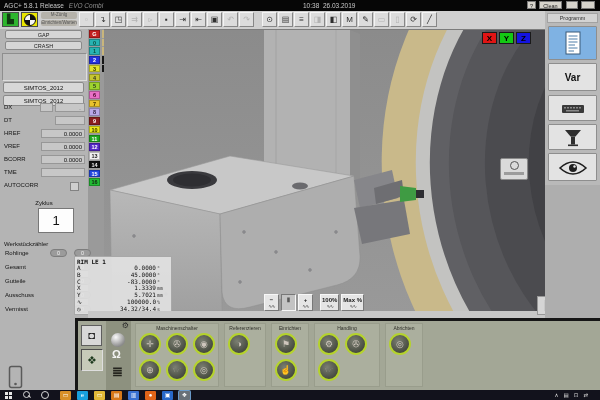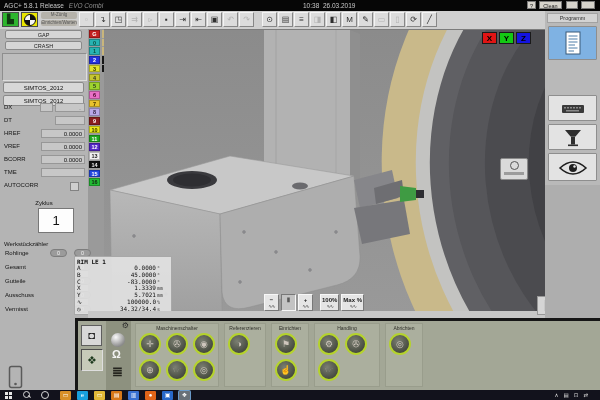--- a/index.html
+++ b/index.html
@@ -524,20 +524,21 @@
         <g stroke="#6a92b8" stroke-width="1.2">
           <line x1="5.5" y1="5" x2="14.5" y2="5"></line>
             <line x1="5.5" y1="8" x2="14.5" y2="8"></line>
           <line x1="5.5" y1="11" x2="14.5" y2="11"></line>
             <line x1="5.5" y1="14" x2="12" y2="14"></line>
           <line x1="5.5" y1="17" x2="14.5" y2="17"></line>
             <line x1="5.5" y1="20" x2="11" y2="20"></line>
         </g>
       </svg>
     </div>
+    <div class="rp-btn rp-var">Var</div>
     <div class="rp-btn rp-kbd">
       <svg width="26" height="18" viewBox="0 0 26 18" style="margin-top:4px">
         <rect x="2" y="5" width="22" height="8" rx="1" fill="#3a3a3a"></rect>
         <g fill="#8a8a8a">
             <rect x="4" y="7" width="2" height="1.5"></rect>
             <rect x="7" y="7" width="2" height="1.5"></rect>
         <rect x="10" y="7" width="2" height="1.5"></rect>
             <rect x="13" y="7" width="2" height="1.5"></rect>
         <rect x="16" y="7" width="2" height="1.5"></rect>
             <rect x="19" y="7" width="2" height="1.5"></rect>

